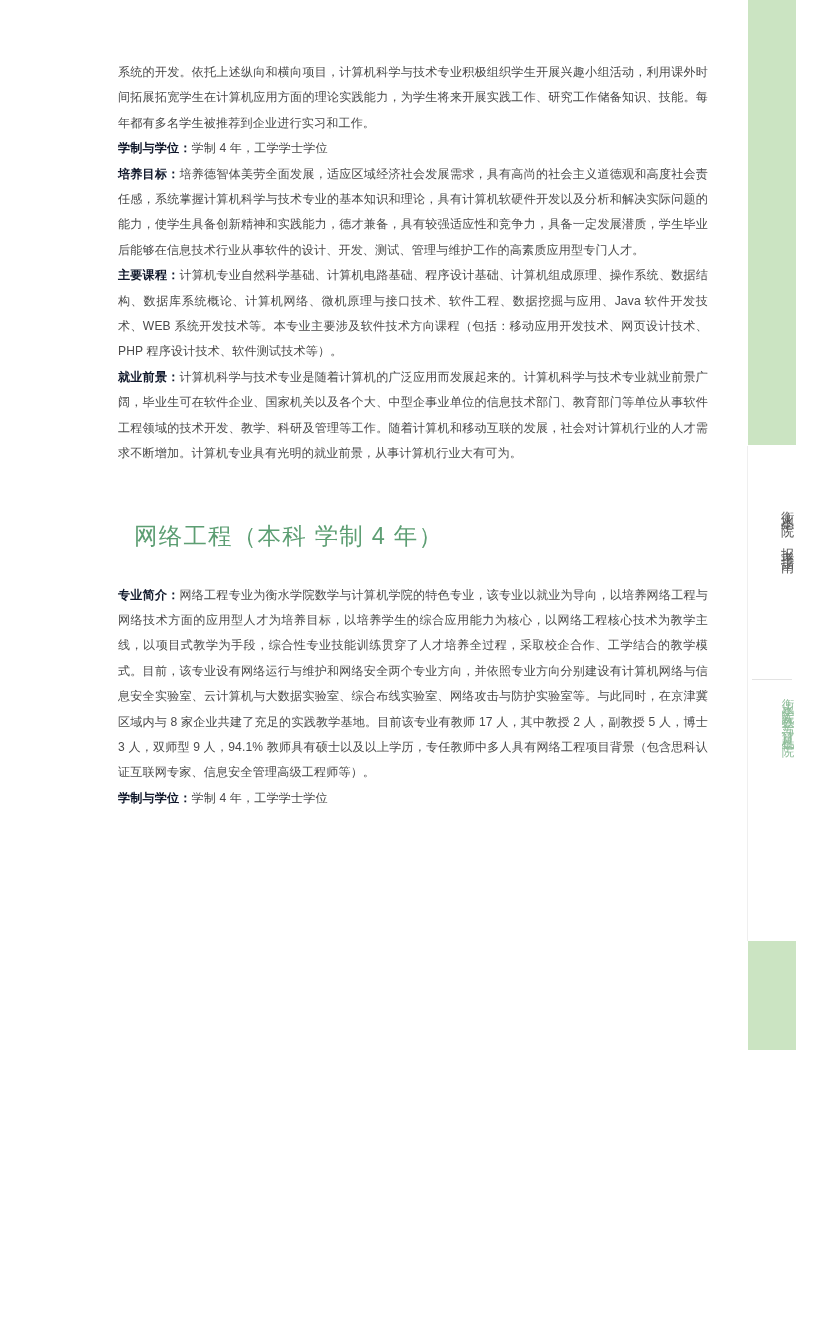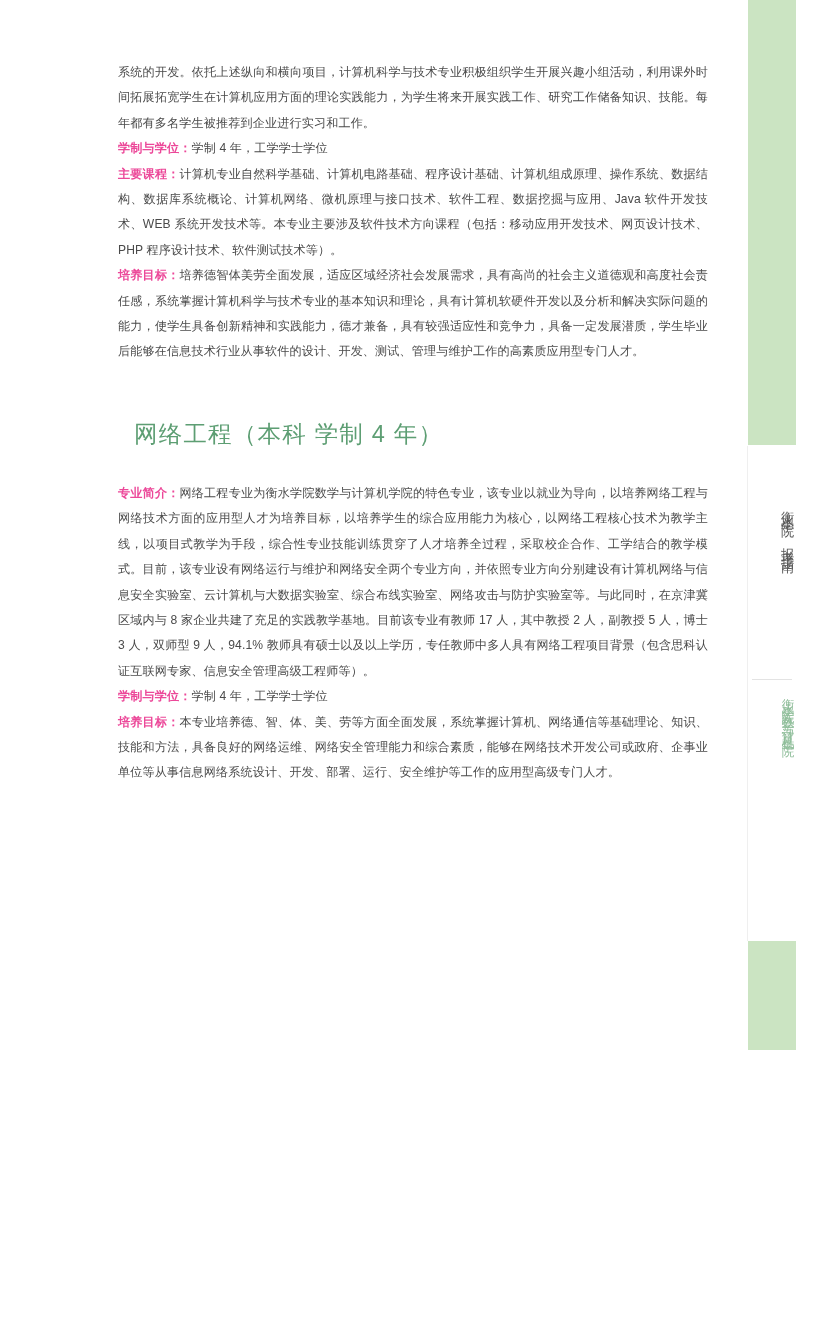--- a/index.html
+++ b/index.html
@@ -37,21 +37,21 @@
     font-size: 12.1px;
     line-height: 25.4px;
     color: #4a4a4a;
     text-align: justify;
     text-justify: inter-ideograph;
     letter-spacing: 0.15px;
   }
 
   .para .lead {
     font-weight: bold;
-    color: #ec4899;
+    color: #0f172a;
   }
   .gap-section { height: 36px; }
   .gap-after-heading { height: 14px; }
 
   
   .section-heading {
     font-size: 23.5px;
     line-height: 34px;
     color: #5d9e73;
     font-weight: 400;
@@ -134,36 +134,36 @@
 <body>
 
 <div class="page">
 
   <div class="content">
 
     <p class="para"><span class="body">系统的开发。依托上述纵向和横向项目，计算机科学与技术专业积极组织学生开展兴趣小组活动，利用课外时间拓展拓宽学生在计算机应用方面的理论实践能力，为学生将来开展实践工作、研究工作储备知识、技能。每年都有多名学生被推荐到企业进行实习和工作。</span></p>
 
     <p class="para"><span class="lead">学制与学位：</span><span class="body">学制 4 年，工学学士学位</span></p>
 
+    <p class="para"><span class="lead">培养目标：</span><span class="body">培养德智体美劳全面发展，适应区域经济社会发展需求，具有高尚的社会主义道德观和高度社会责任感，系统掌握计算机科学与技术专业的基本知识和理论，具有计算机软硬件开发以及分析和解决实际问题的能力，使学生具备创新精神和实践能力，德才兼备，具有较强适应性和竞争力，具备一定发展潜质，学生毕业后能够在信息技术行业从事软件的设计、开发、测试、管理与维护工作的高素质应用型专门人才。</span></p>
+
     <p class="para"><span class="lead">主要课程：</span><span class="body">计算机专业自然科学基础、计算机电路基础、程序设计基础、计算机组成原理、操作系统、数据结构、数据库系统概论、计算机网络、微机原理与接口技术、软件工程、数据挖掘与应用、Java 软件开发技术、WEB 系统开发技术等。本专业主要涉及软件技术方向课程（包括：移动应用开发技术、网页设计技术、PHP 程序设计技术、软件测试技术等）。</span></p>
 
-    <p class="para"><span class="lead">培养目标：</span><span class="body">培养德智体美劳全面发展，适应区域经济社会发展需求，具有高尚的社会主义道德观和高度社会责任感，系统掌握计算机科学与技术专业的基本知识和理论，具有计算机软硬件开发以及分析和解决实际问题的能力，使学生具备创新精神和实践能力，德才兼备，具有较强适应性和竞争力，具备一定发展潜质，学生毕业后能够在信息技术行业从事软件的设计、开发、测试、管理与维护工作的高素质应用型专门人才。</span></p>
-
+    <p class="para"><span class="lead">就业前景：</span><span class="body">计算机科学与技术专业是随着计算机的广泛应用而发展起来的。计算机科学与技术专业就业前景广阔，毕业生可在软件企业、国家机关以及各个大、中型企事业单位的信息技术部门、教育部门等单位从事软件工程领域的技术开发、教学、科研及管理等工作。随着计算机和移动互联的发展，社会对计算机行业的人才需求不断增加。计算机专业具有光明的就业前景，从事计算机行业大有可为。</span></p>
 
     <div class="gap-section"></div>
 
     <h2 class="section-heading">网络工程（本科  学制 4 年）</h2>
 
     <div class="gap-after-heading"></div>
 
     <p class="para"><span class="lead">专业简介：</span><span class="body">网络工程专业为衡水学院数学与计算机学院的特色专业，该专业以就业为导向，以培养网络工程与网络技术方面的应用型人才为培养目标，以培养学生的综合应用能力为核心，以网络工程核心技术为教学主线，以项目式教学为手段，综合性专业技能训练贯穿了人才培养全过程，采取校企合作、工学结合的教学模式。目前，该专业设有网络运行与维护和网络安全两个专业方向，并依照专业方向分别建设有计算机网络与信息安全实验室、云计算机与大数据实验室、综合布线实验室、网络攻击与防护实验室等。与此同时，在京津冀区域内与 8 家企业共建了充足的实践教学基地。目前该专业有教师 17 人，其中教授 2 人，副教授 5 人，博士 3 人，双师型 9 人，94.1% 教师具有硕士以及以上学历，专任教师中多人具有网络工程项目背景（包含思科认证互联网专家、信息安全管理高级工程师等）。</span></p>
 
     <p class="para"><span class="lead">学制与学位：</span><span class="body">学制 4 年，工学学士学位</span></p>
 
-    <p class="para"><span class="lead">培养目标：</span><span class="body">本专业培养德、智、体、美、劳等方面全面发展，系统掌握计算机、网络通信等基础理论、知识、技能和方法，具备良好的网络运维、网络安全管理能力和综合素质，能够在网络技术开发公司或政府、企事业单位等从事信息网络系统设计、开发、部署、运行、安全维护等工作的应用型高级专门人才。</span></p>
 
 
 
   </div>
 
   <div class="sidebar-rule"></div>
 
   <div class="sidebar">
     <div class="sidebar-band-top"></div>
     <div class="sidebar-band-bottom"></div>

